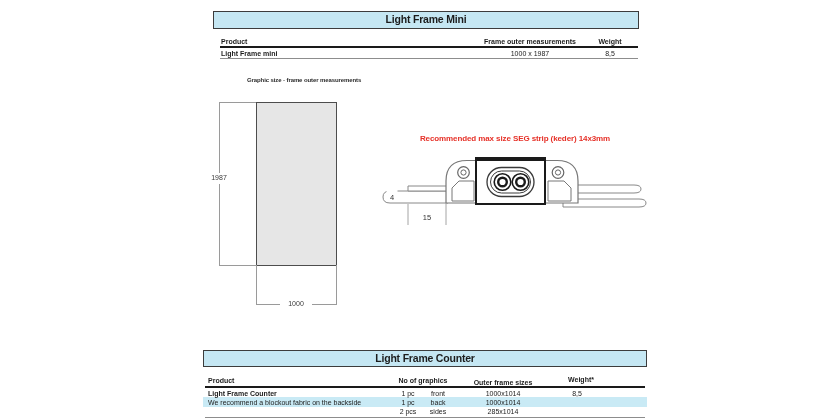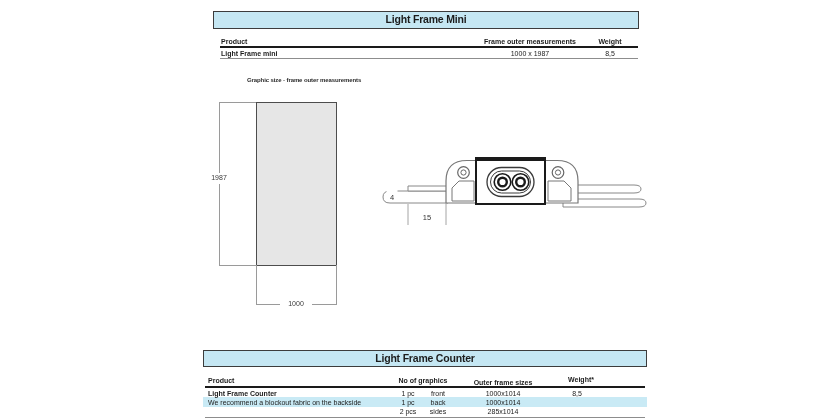--- a/index.html
+++ b/index.html
@@ -41,20 +41,21 @@
   <div class="abs gfx-rect" style="left:256px;top:102px;width:81px;height:164px;"></div>
   <div class="abs dimline" style="left:219px;top:102px;width:1px;height:164px;"></div>
   <div class="abs dimline" style="left:219px;top:102px;width:37px;height:1px;"></div>
   <div class="abs dimline" style="left:219px;top:265px;width:37px;height:1px;"></div>
   <div class="abs dimlabel" style="left:203px;top:173px;width:32px;height:11px;">1987</div>
   <div class="abs dimline" style="left:256px;top:265px;width:1px;height:40px;"></div>
   <div class="abs dimline" style="left:336px;top:265px;width:1px;height:40px;"></div>
   <div class="abs dimline" style="left:256px;top:304px;width:81px;height:1px;"></div>
   <div class="abs dimlabel" style="left:280px;top:299px;width:32px;height:11px;">1000</div>
 
+  <div class="abs rednote" style="left:380px;top:134px;width:270px;">Recommended max size SEG strip (keder) 14x3mm</div>
 
   <svg class="abs" style="left:378px;top:148px;" width="272" height="80" viewBox="378 148 272 80">
 
     <path d="M448 191 H390 Q383 191 383 197 Q383 203 390 203 H448 Z" fill="#fff" stroke="#888" stroke-width="1"></path>
     <path d="M448 191 H408 V186 H448" fill="#fff" stroke="#888" stroke-width="1"></path>
 
     <path d="M577 185 H634 Q641 185 641 189 Q641 193 634 193 H577 Z" fill="#fff" stroke="#888" stroke-width="1"></path>
     <path d="M563 199 H639 Q646 199 646 203 Q646 207 639 207 H563 Z" fill="#fff" stroke="#888" stroke-width="1"></path>
 
     <path d="M446 203 V181 Q446 160.5 467 160.5 H557 Q578 160.5 578 181 V203 Z" fill="#fff" stroke="#777" stroke-width="1.2"></path>

